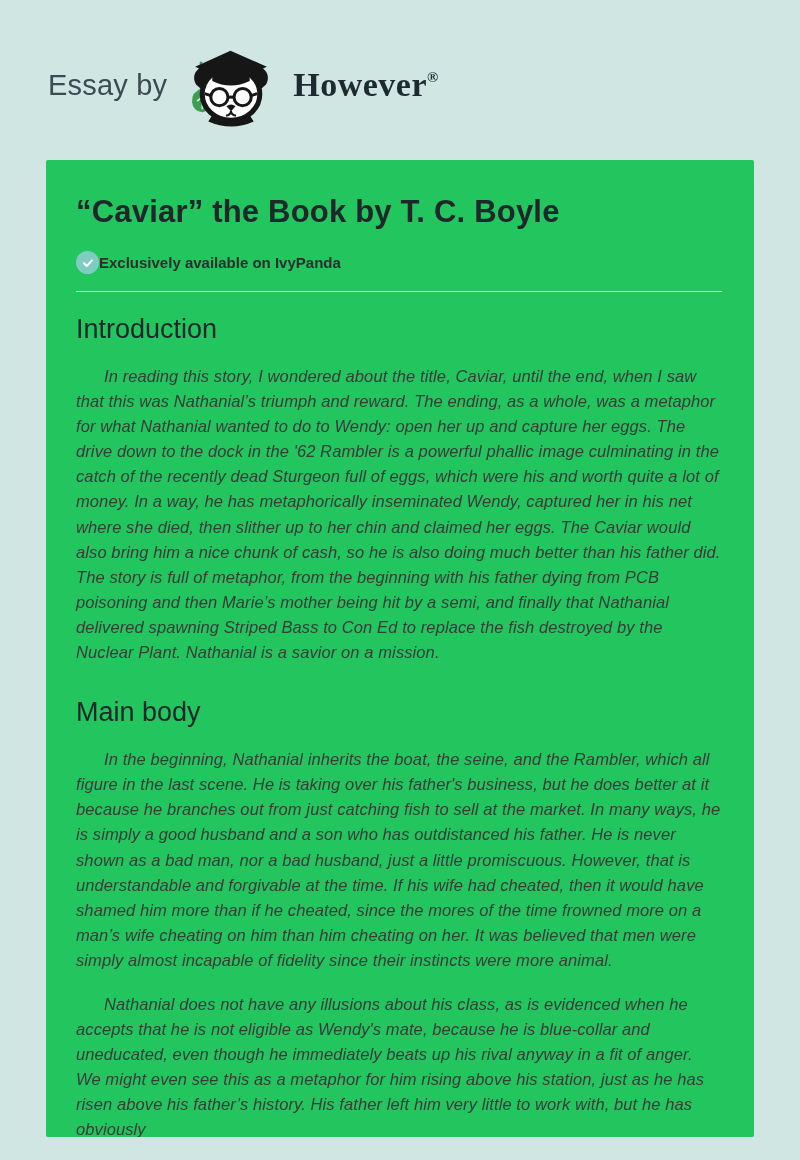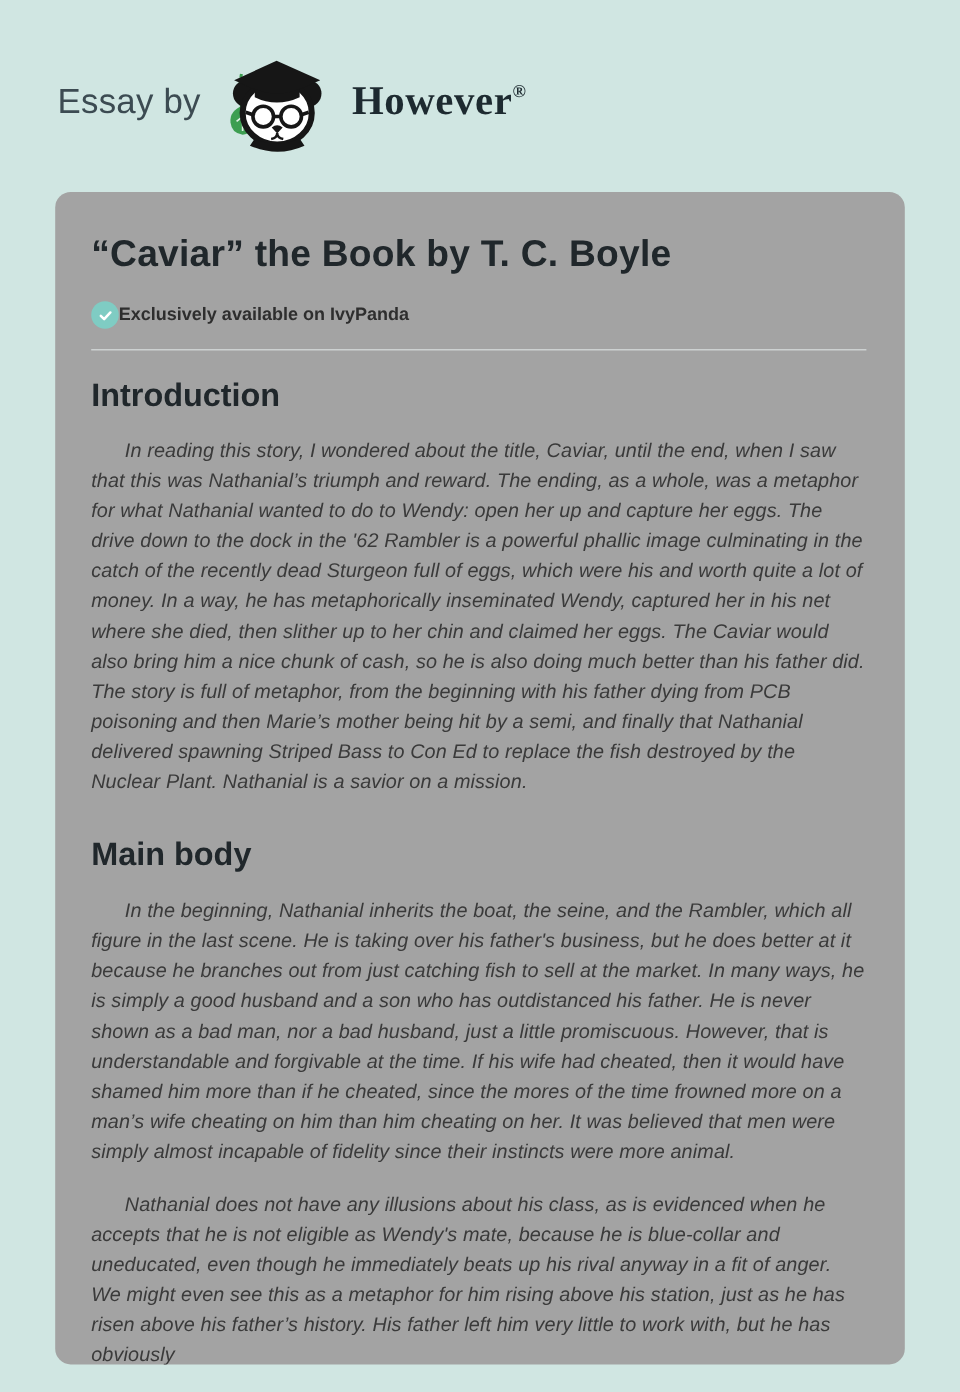--- a/index.html
+++ b/index.html
@@ -29,22 +29,22 @@
     font-size: 34px;
     color: #1d2a30;
     letter-spacing: .5px;
   }
   .brand sup { font-size: 15px; vertical-align: 14px; font-weight: 700; }
   
   .card {
     margin: 0 46px;
     width: 708px;
     height: 977px;
-    background: #a3a3a3;
-    border-radius: 13px;
+    background: #22c55e;
+    border-radius: 2px;
     padding: 34px 32px 40px 30px;
     overflow: hidden;
   }
   .article-title {
     font-size: 31px;
     font-weight: 700;
     color: #20272b;
     letter-spacing: .2px;
   }
   .badge-row {
@@ -67,21 +67,21 @@
   }
   .divider {
     margin-top: 17px;
     border: none;
     border-top: 1px solid #d7dddd;
     height: 0;
   }
   h2.section-heading {
     margin-top: 22px;
     font-size: 27px;
-    font-weight: 700;
+    font-weight: 400;
     color: #20272b;
   }
   h2.main-body-heading { margin-top: 32px; }
   p.body-para {
     margin-top: 19px;
     font-size: 16.5px;
     line-height: 25.1px;
     color: #3a3a3a;
     text-indent: 28px;
     letter-spacing: .1px;

